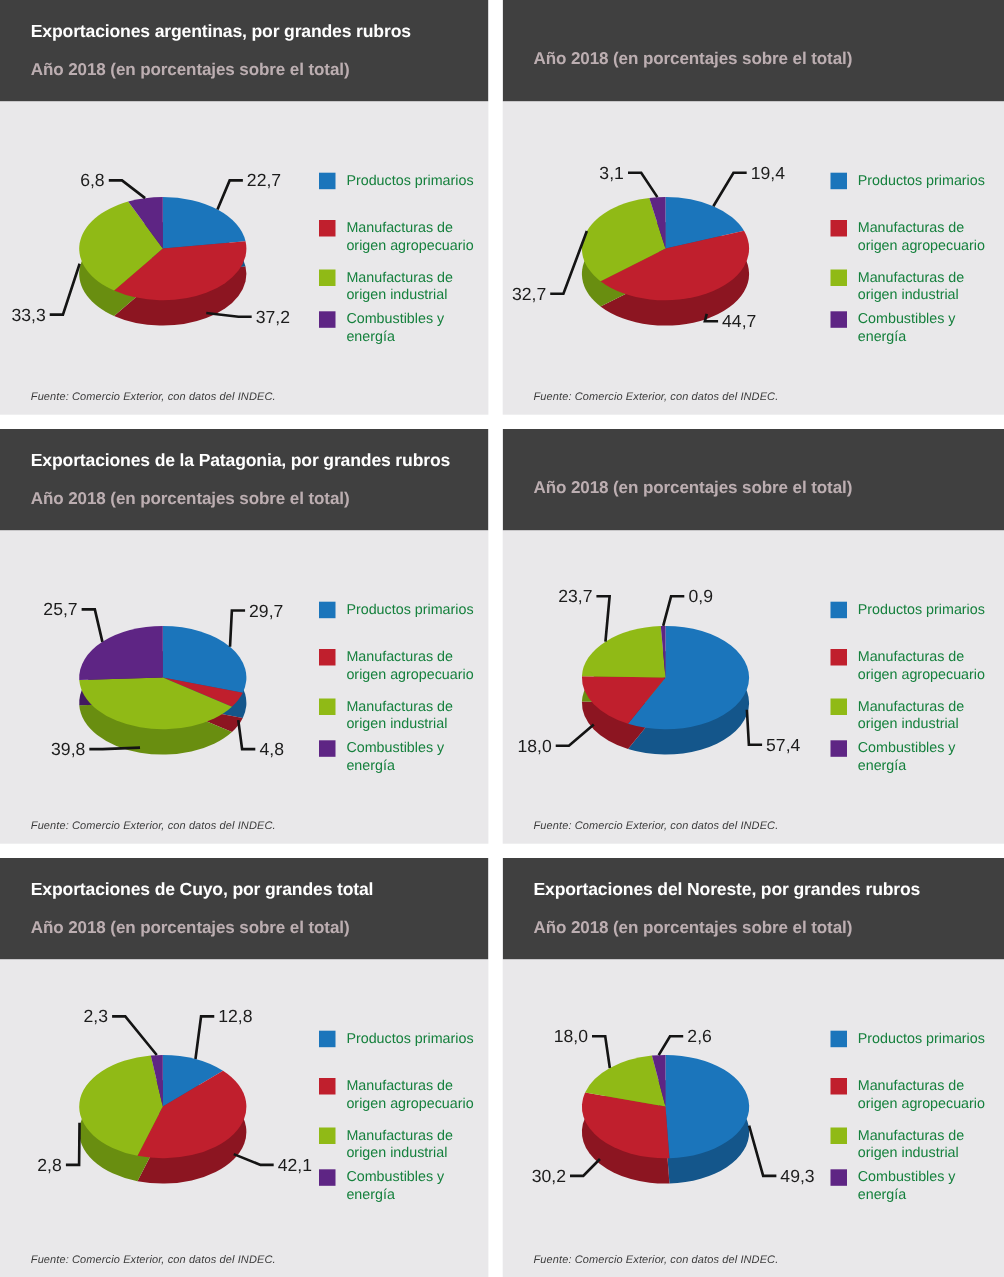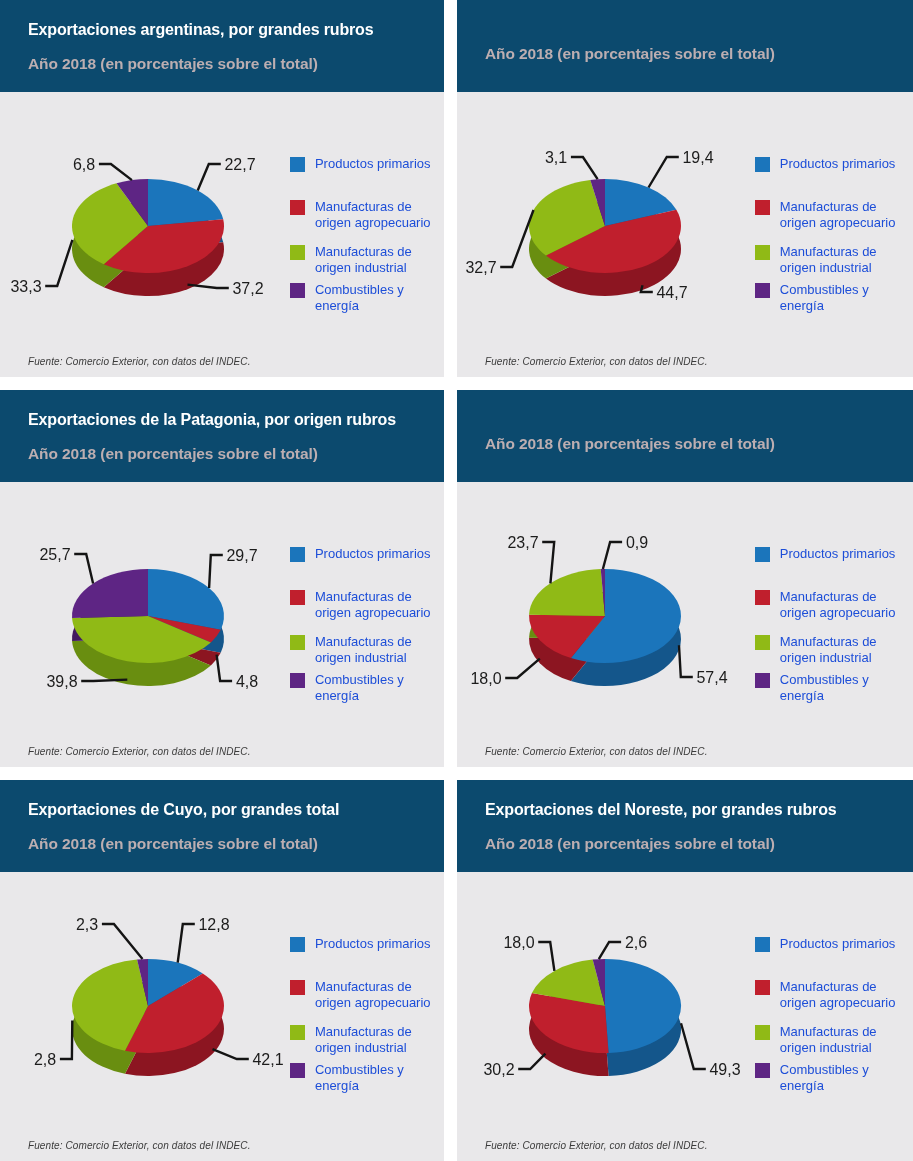--- a/index.html
+++ b/index.html
@@ -1,27 +1,27 @@
 <!DOCTYPE html>
 <html><head>
 <meta charset="utf-8">
 <style>
   html,body{margin:0;padding:0;background:#ffffff;}
   body{width:913px;height:1161px;font-family:"Liberation Sans",sans-serif;-webkit-font-smoothing:antialiased;}
   .grid{display:grid;grid-template-columns:444px 456px;grid-template-rows:377px 377px 381px;column-gap:13px;row-gap:13px;width:913px;}
   .panel{background:#E9E8EA;display:flex;flex-direction:column;overflow:hidden;}
-  .hdr{height:92px;flex:none;background:#0c4a6e;padding:0 8px 0 28px;display:flex;flex-direction:column;justify-content:center;}
+  .hdr{height:92px;flex:none;background:#404040;padding:0 8px 0 28px;display:flex;flex-direction:column;justify-content:center;}
   .hdr h2{margin:0;font-size:16px;line-height:20px;font-weight:bold;color:#ffffff;letter-spacing:-0.15px;white-space:nowrap;}
   .hdr p{margin:15px 0 0 0;font-size:15.5px;line-height:18px;font-weight:bold;color:#BCAEB1;letter-spacing:-0.1px;}
   .body{position:relative;flex:1;}
   svg.pie{position:absolute;left:0;top:0;display:block;}
   .legend{position:absolute;left:65.3%;top:0;width:160px;}
   .lrow{position:absolute;left:0;display:flex;gap:10px;align-items:flex-start;}
   .sw{width:15px;height:15px;flex:none;margin-top:1px;}
-  .ltxt{font-size:13px;line-height:16px;color:#1d4ed8;}
+  .ltxt{font-size:13px;line-height:16px;color:#15803d;}
   .source{position:absolute;left:28px;bottom:10px;margin:0;font-style:italic;font-size:10px;color:#3B3B3B;letter-spacing:0.1px;}
   text.cv{font-size:16px;fill:#1C1C1C;}
 </style>
 </head>
 <body>
 
 <div class="grid">
 
   <section class="panel">
     <header class="hdr">
@@ -109,21 +109,21 @@
             <span class="sw" style="background: rgb(94, 37, 132);"></span>
             <span class="ltxt">Combustibles y<br>energía</span>
           </div>
         </div>
       <p class="source">Fuente: Comercio Exterior, con datos del INDEC.</p>
     </div>
   </section>
 
   <section class="panel">
     <header class="hdr">
-      <h2>Exportaciones de la Patagonia, por origen rubros</h2>
+      <h2>Exportaciones de la Patagonia, por grandes rubros</h2>
       <p>Año 2018 (en porcentajes sobre el total)</p>
     </header>
     <div class="body">
       <svg class="pie" width="285" height="232" viewBox="0 0 285 232">
           <path d="M148,157 L148.00,110.00 A76,47 0 0 1 220.71,170.68 Z" fill="#14568B"></path>
           <path d="M148,157 L220.71,170.68 A76,47 0 0 1 210.86,183.42 Z" fill="#8C1521"></path>
           <path d="M148,157 L210.86,183.42 A76,47 0 0 1 72.07,159.07 Z" fill="#698E10"></path>
           <path d="M148,157 L72.07,159.07 A76,47 0 0 1 148.00,110.00 Z" fill="#421A5F"></path>
           <path d="M148,134 L148.00,87.00 A76,47 0 0 1 220.71,147.68 Z" fill="#1B75BB"></path>
           <path d="M148,134 L220.71,147.68 A76,47 0 0 1 210.86,160.42 Z" fill="#C01F2D"></path>

